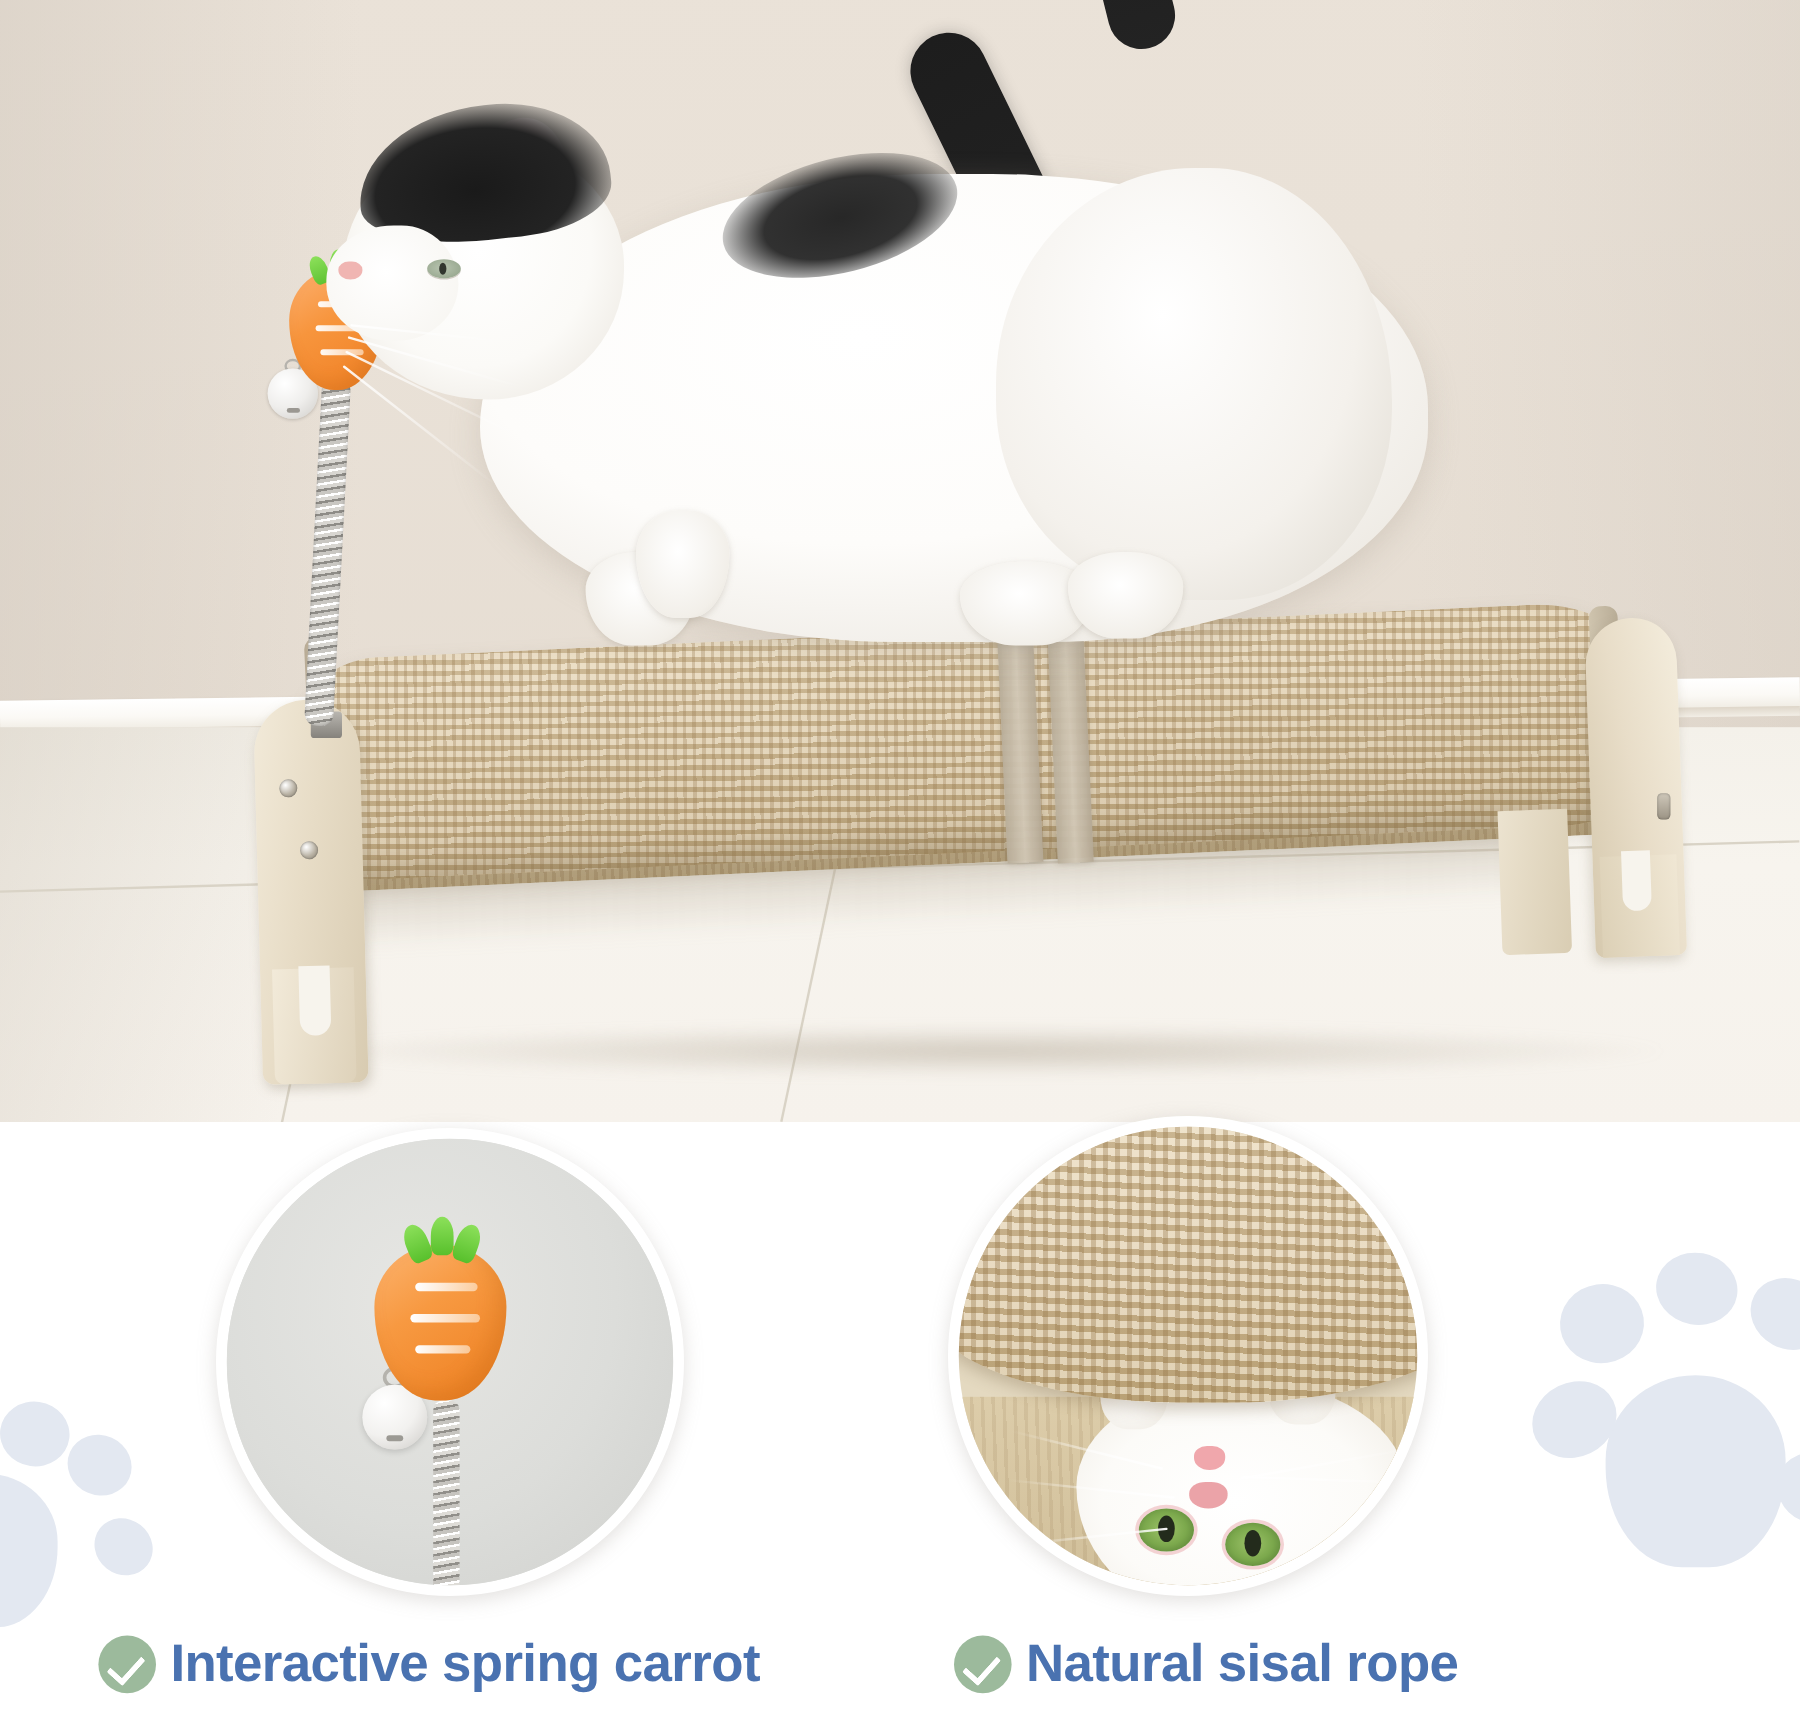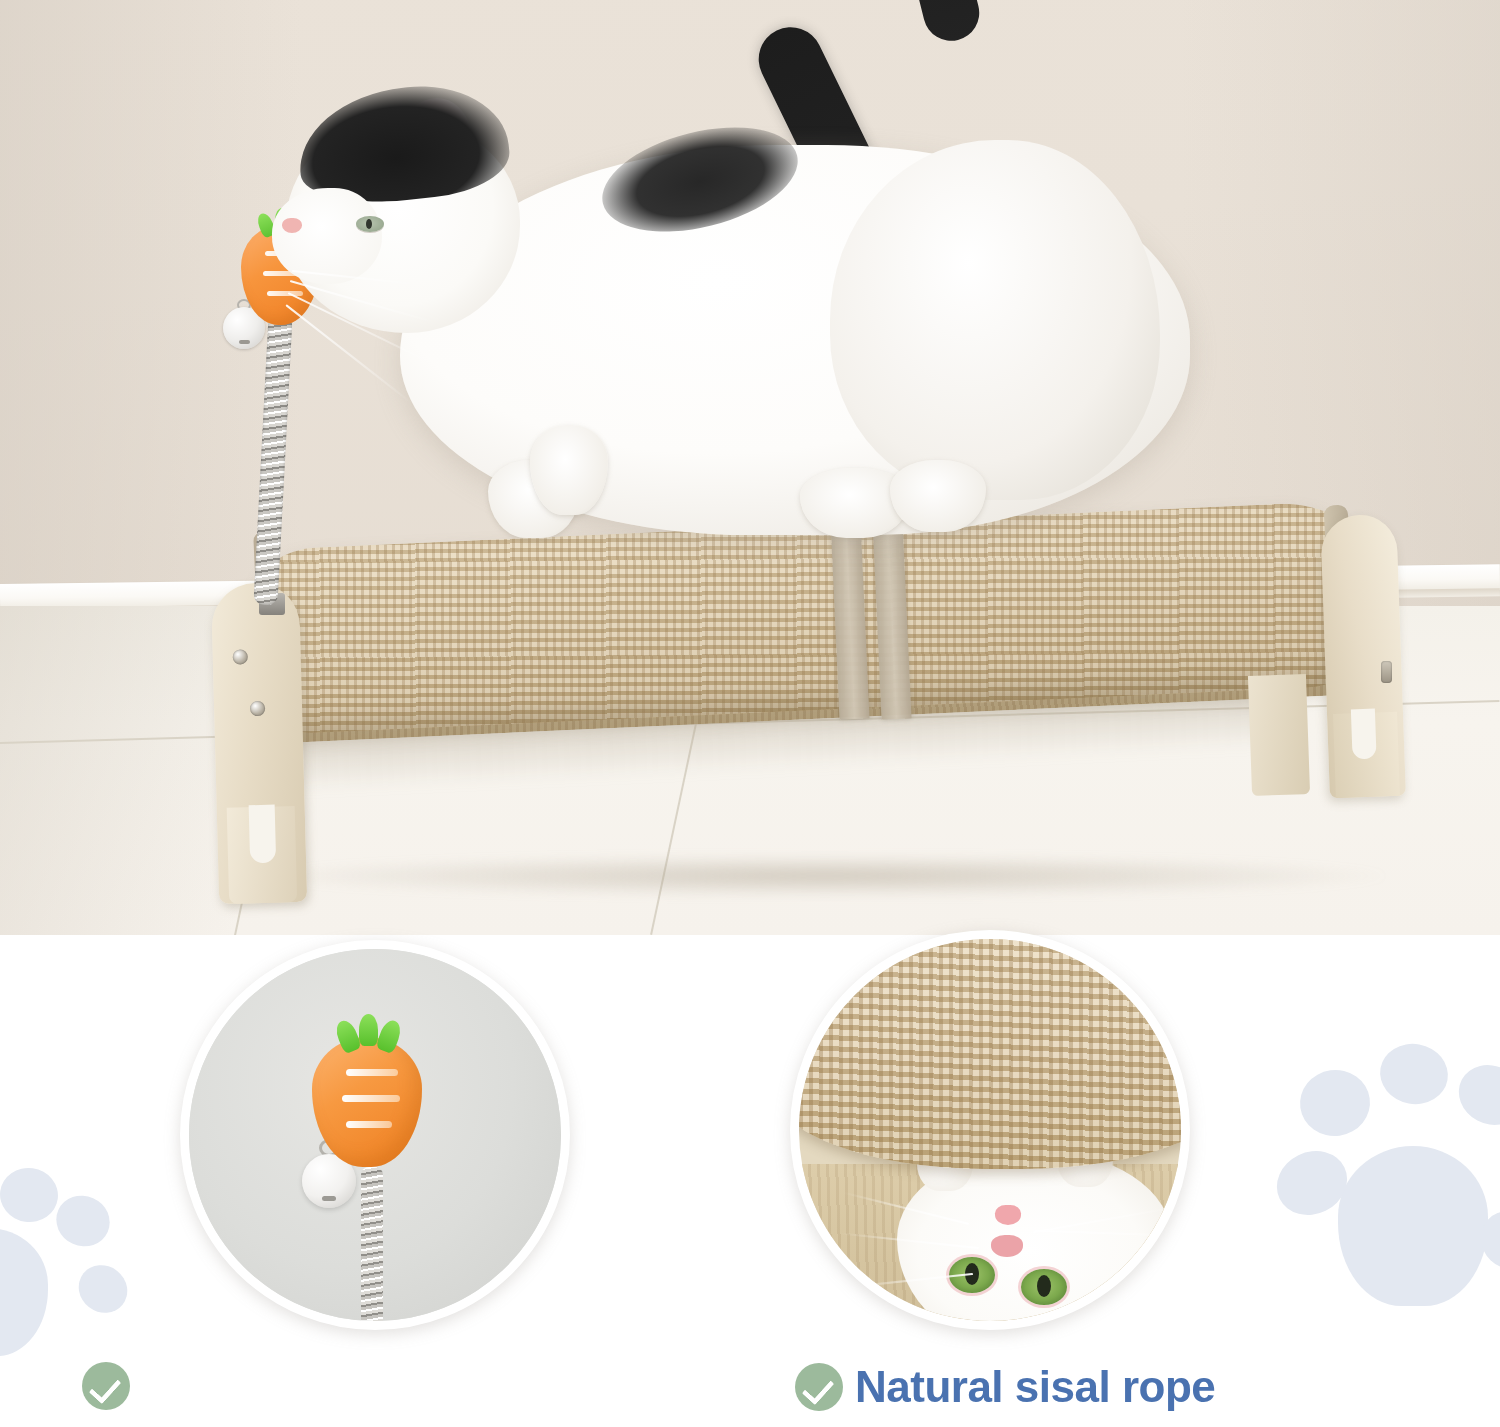--- a/index.html
+++ b/index.html
@@ -521,20 +521,21 @@
   <div class="toe" style="left:32px;  top:10px;  width:70px;  height:66px;  transform:rotate(-8deg);"></div>
   <div class="toe" style="left:112px; top:-16px; width:68px;  height:60px;  transform:rotate(10deg);"></div>
   <div class="toe" style="left:190px; top:6px;   width:66px;  height:58px;  transform:rotate(28deg);"></div>
   <div class="toe" style="left:212px; top:152px; width:60px;  height:56px;  transform:rotate(44deg);"></div>
 </div>
 
 <div id="captions">
 
   <div class="cap" id="cap-1">
     <div class="cap-badge"></div>
+    <div class="cap-text">Interactive spring carrot</div>
   </div>
 
   <div class="cap" id="cap-2">
     <div class="cap-badge"></div>
     <div class="cap-text">Natural sisal rope</div>
   </div>
 
 </div>
 
 </body></html>

